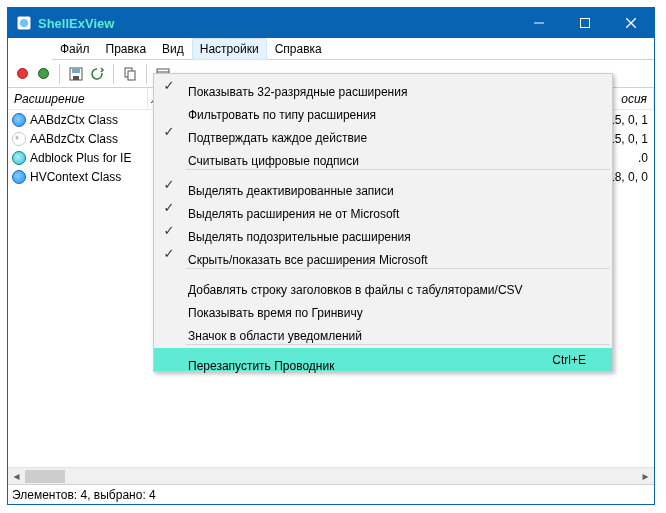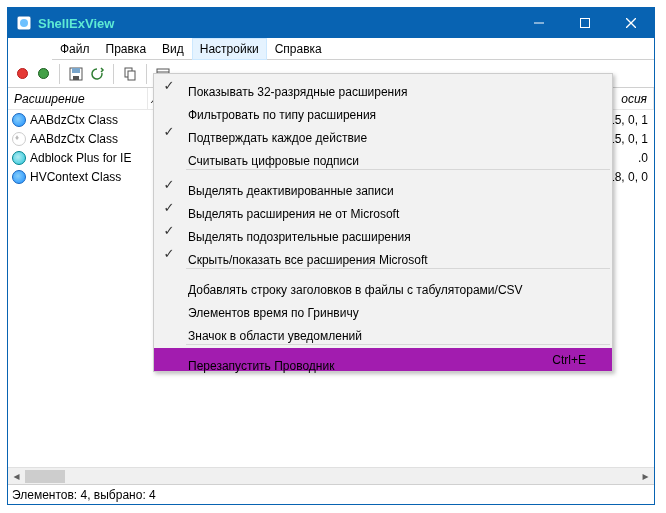--- a/index.html
+++ b/index.html
@@ -34,21 +34,21 @@
   .scrollbar .arrow { width: 17px; height: 17px; display: flex; align-items: center; justify-content: center; color: #5f5f5f; }
   .scrollbar .track { flex: 1; height: 17px; position: relative; }
   .scrollbar .thumb { position: absolute; left: 0; top: 2px; height: 13px; width: 40px; background: #cdcdcd; }
   .statusbar { height: 20px; border-top: 1px solid #d0d0d0; display: flex; align-items: center; padding: 2px 4px; }
   .menu-popup { position: absolute; left: 153px; top: 73px; width: 460px; background: #f2f2f2; border: 1px solid #cccccc; box-shadow: 2px 2px 4px rgba(0,0,0,0.25); z-index: 10; }
   .menu-popup .mitem { height: 23px; display: flex; align-items: center; position: relative; }
   .menu-popup .mitem .chk { width: 30px; text-align: center; color: #333; font-size: 13px; }
   .menu-popup .mitem .label { flex: 1; padding-left: 4px; margin-top: 12px; }
   .menu-popup .mitem .accel { padding-right: 26px; }
   .menu-popup .sepline { height: 1px; background: #d7d7d7; margin: 3px 2px 3px 32px; }
-  .menu-popup .mitem.highlight { background: #a21caf; }
+  .menu-popup .mitem.highlight { background: #5eead4; }
   svg { display: block; }
 </style>
 </head>
 <body>
 
 <div class="window">
 
   <div class="titlebar">
     <span class="icon">
       <svg width="16" height="16" viewBox="0 0 16 16">
@@ -212,21 +212,21 @@
     <span class="chk">✓</span>
     <span class="label">Скрыть/показать все расширения Microsoft</span>
   </div>
   <div class="sepline"></div>
   <div class="mitem">
     <span class="chk"></span>
     <span class="label">Добавлять строку заголовков в файлы с табуляторами/CSV</span>
   </div>
   <div class="mitem">
     <span class="chk"></span>
-    <span class="label">Элементов время по Гринвичу</span>
+    <span class="label">Показывать время по Гринвичу</span>
   </div>
   <div class="mitem">
     <span class="chk"></span>
     <span class="label">Значок в области уведомлений</span>
   </div>
   <div class="sepline"></div>
   <div class="mitem highlight">
     <span class="chk"></span>
     <span class="label">Перезапустить Проводник</span>
     <span class="accel">Ctrl+E</span>

